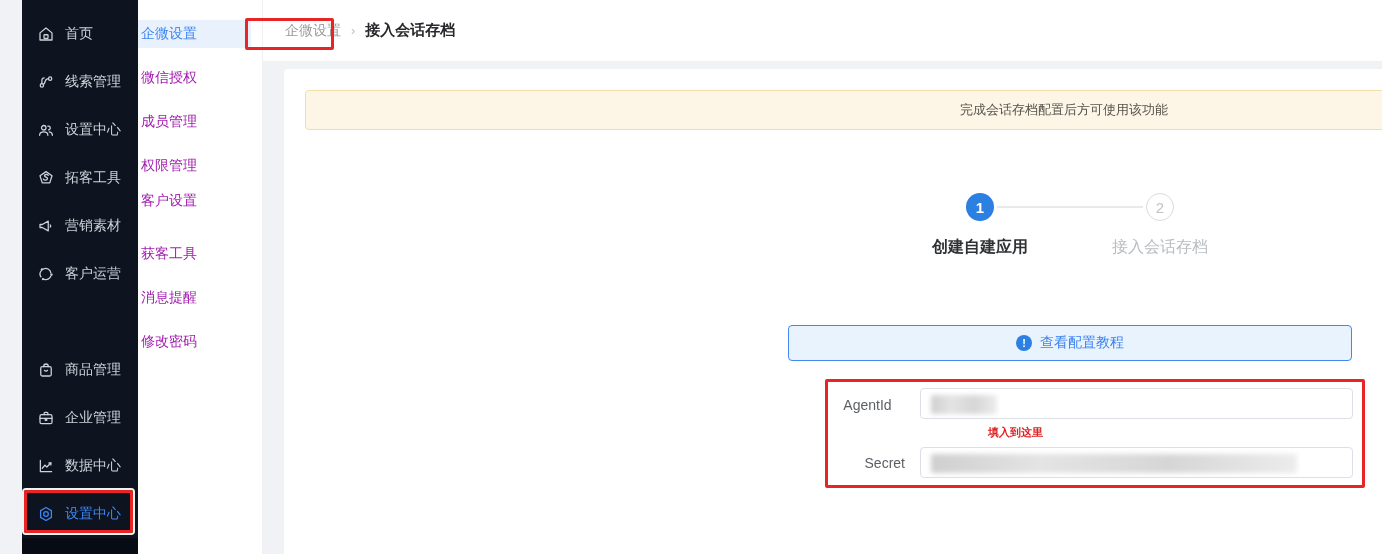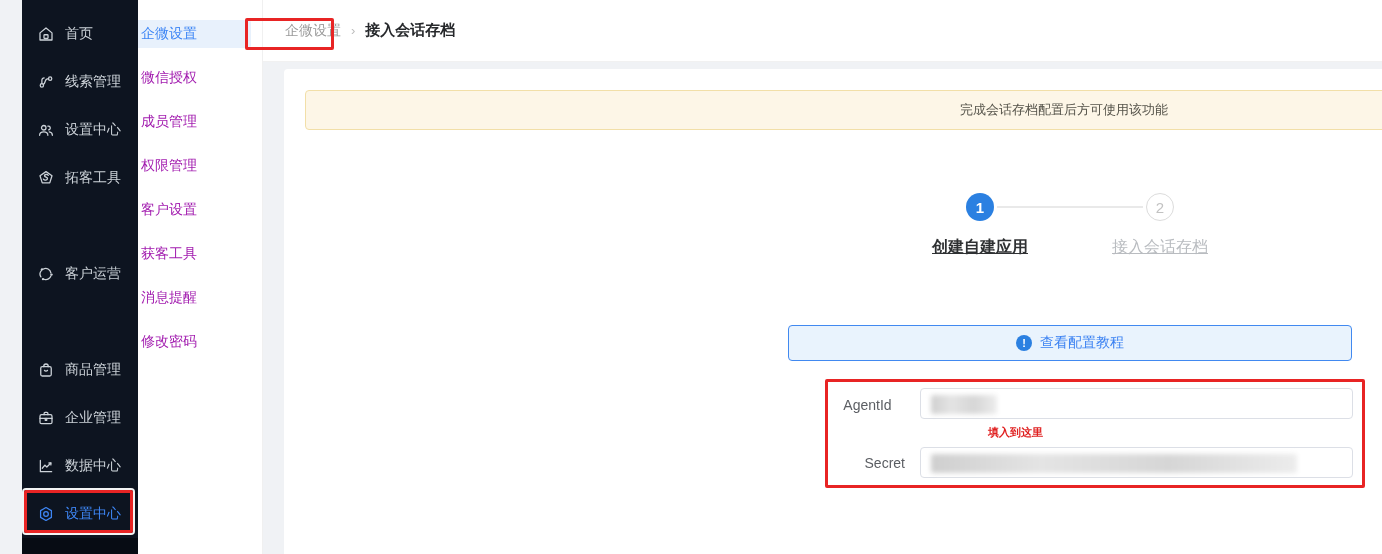--- a/index.html
+++ b/index.html
@@ -30,21 +30,21 @@
 
   .card { position:absolute; left:284px; top:69px; width:1560px; height:600px; background:#fff; border-radius:4px; z-index:1; }
 
   .banner { position:absolute; left:305px; top:90px; width:1518px; height:40px; background:#fdf6e7; border:1px solid #f2dfa8; border-radius:4px; display:flex; align-items:center; justify-content:center; color:#55534a; font-size:13px; z-index:2; }
 
   
   .step-circle { position:absolute; width:28px; height:28px; border-radius:50%; display:flex; align-items:center; justify-content:center; font-size:15px; z-index:2; }
   .step-1 { left:966px; top:193px; background:#2b80e1; color:#fff; font-weight:bold; }
   .step-2 { left:1146px; top:193px; background:#fff; border:1px solid #dcdcdc; color:#c2c2c2; }
   .step-line { position:absolute; left:997px; top:206px; width:146px; height:2px; background:#e9e9e9; z-index:2; }
-  .step-label { position:absolute; top:237px; width:160px; text-align:center; font-size:16px; z-index:2;text-decoration:underline; }
+  .step-label { position:absolute; top:237px; width:160px; text-align:center; font-size:16px; z-index:2; }
   .step-label.l1 { left:900px; color:#2f3133; font-weight:bold; }
   .step-label.l2 { left:1080px; color:#b9bcc0; }
 
   
   .tut-btn { position:absolute; left:788px; top:325px; width:564px; height:36px; background:#e9f3fd; border:1px solid #4189f0; border-radius:4px; display:flex; align-items:center; justify-content:center; gap:8px; color:#3a81f2; font-size:14px; cursor:pointer; z-index:2; }
   .info-dot { width:16px; height:16px; border-radius:50%; background:#2b80e1; color:#fff; font-size:11px; font-weight:bold; display:flex; align-items:center; justify-content:center; }
 
   
   .f-label { position:absolute; width:75px; text-align:right; font-size:14px; color:#5b5e63; z-index:2; }
   .f-label.agent { left:830px; top:397px;text-align:center; }
@@ -100,20 +100,29 @@
   </div>
   <div class="side-item" style="top:154px">
     <span class="ic">
         <svg viewBox="0 0 24 24">
           <path d="M12 3.5 20 9l-3 9.5H7L4 9z"></path>
           <path d="M8.5 13.5c1.5 2 5.5 1.6 5.5-.8 0-2.2-4-1.4-4-3.6 0-2.1 3.6-2.4 5-0.6"></path>
         </svg>
       </span>
     <span>拓客工具</span>
   </div>
+  <div class="side-item" style="top:202px">
+    <span class="ic">
+        <svg viewBox="0 0 24 24">
+          <path d="M4 10v4h3l8 4.5v-13L7 10H4z"></path>
+          <path d="M17.5 10.5c1 .8 1 2.2 0 3"></path>
+        </svg>
+      </span>
+    <span>营销素材</span>
+  </div>
   <div class="side-item" style="top:250px">
     <span class="ic">
         <svg viewBox="0 0 24 24">
           <path d="M8.5 5.3a7 7 0 0 1 10 5.2M18.6 14.5a7 7 0 0 1-8.6 4.6M5.2 15.8A7 7 0 0 1 5.8 7.4"></path>
           <circle cx="6.7" cy="5.8" r="1.6" fill="currentColor" stroke="none"></circle>
           <circle cx="19.3" cy="12.8" r="1.6" fill="currentColor" stroke="none"></circle>
           <circle cx="8" cy="18.8" r="1.6" fill="currentColor" stroke="none"></circle>
         </svg>
       </span>
     <span>客户运营</span>
@@ -169,21 +178,21 @@
     </div>
   <div class="sub-item" style="top:56px">
       <span>微信授权</span>
     </div>
   <div class="sub-item" style="top:100px">
       <span>成员管理</span>
     </div>
   <div class="sub-item" style="top:144px">
       <span>权限管理</span>
     </div>
-  <div class="sub-item" style="top:188px">
+  <div class="sub-item" style="top:179px">
       <span>客户设置</span>
     </div>
   <div class="sub-item" style="top:232px">
       <span>获客工具</span>
     </div>
   <div class="sub-item" style="top:276px">
       <span>消息提醒</span>
     </div>
   <div class="sub-item" style="top:320px">
       <span>修改密码</span>

